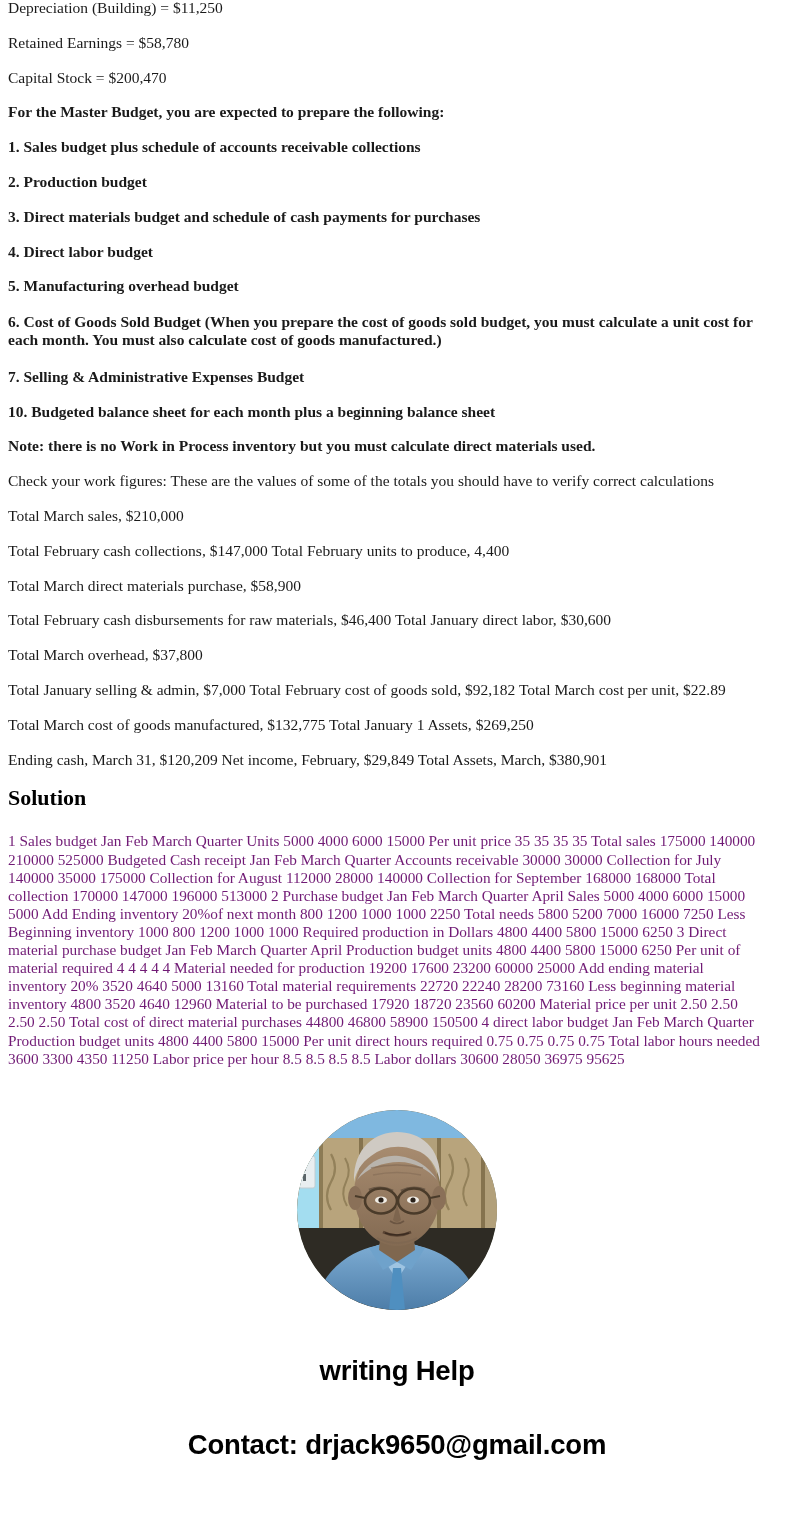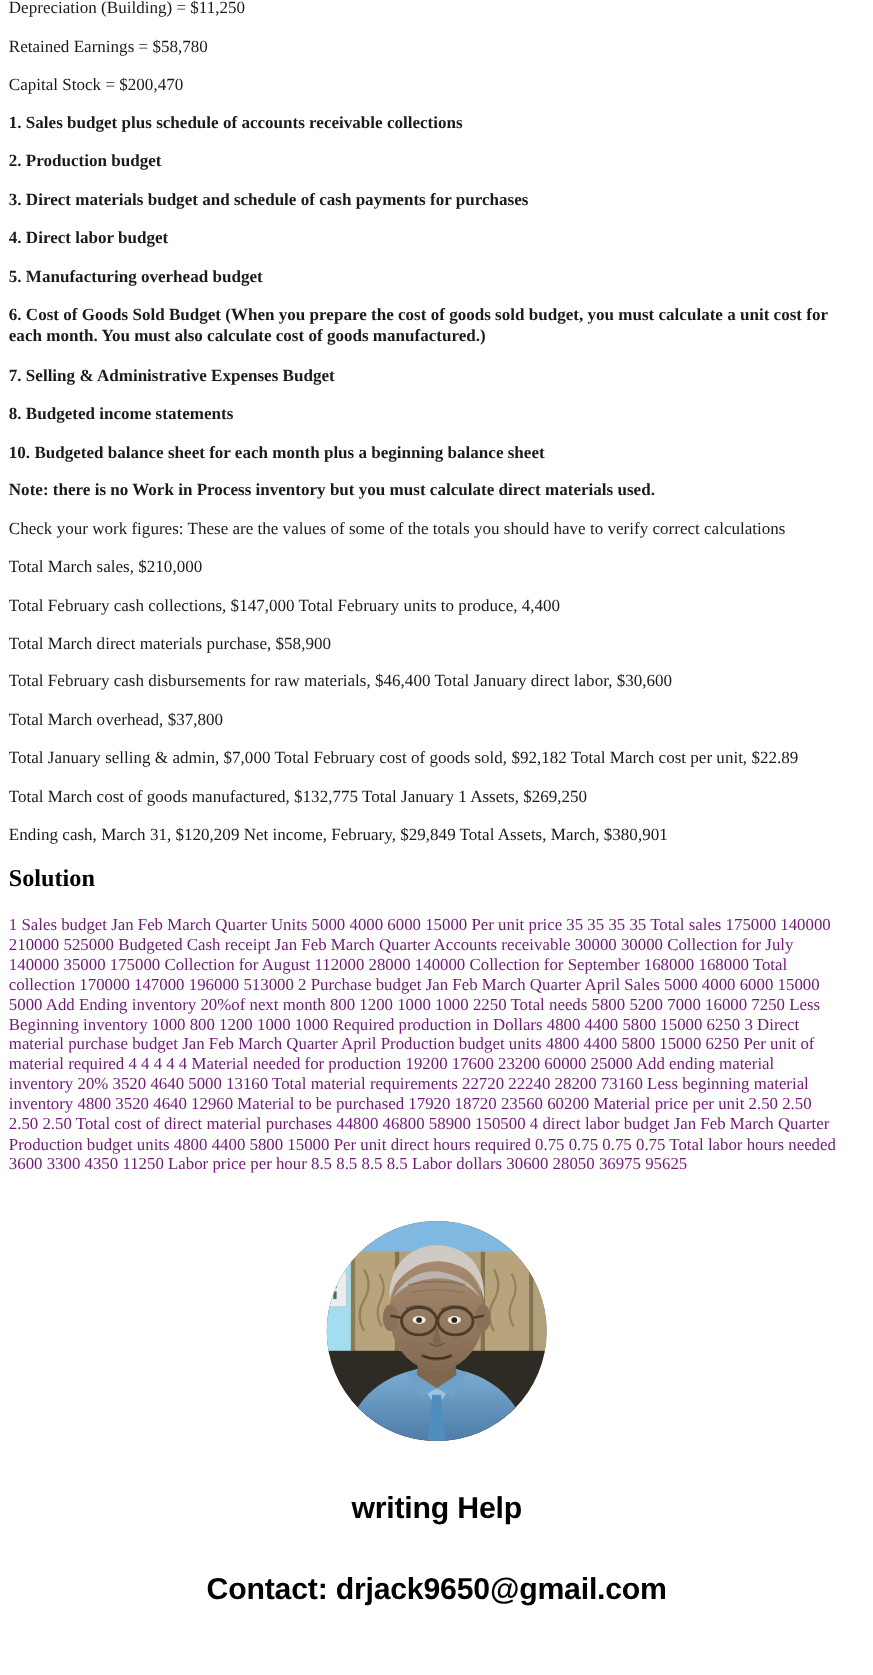--- a/index.html
+++ b/index.html
@@ -94,29 +94,29 @@
 </style>
 </head>
 <body>
 
 <div class="page">
 
   <p class="stmt-line">Depreciation (Building) = $11,250</p>
   <p class="stmt-line">Retained Earnings = $58,780</p>
   <p class="stmt-line">Capital Stock = $200,470</p>
 
+  <p class="stmt-line bold">For the Master Budget, you are expected to prepare the following:</p>
 
   <p class="stmt-line bold">1. Sales budget plus schedule of accounts receivable collections</p>
   <p class="stmt-line bold">2. Production budget</p>
   <p class="stmt-line bold">3. Direct materials budget and schedule of cash payments for purchases</p>
   <p class="stmt-line bold">4. Direct labor budget</p>
   <p class="stmt-line bold">5. Manufacturing overhead budget</p>
   <p class="stmt-line bold wrap">6. Cost of Goods Sold Budget (When you prepare the cost of goods sold budget, you must calculate a unit cost for each month. You must also calculate cost of goods manufactured.)</p>
   <p class="stmt-line bold">7. Selling &amp; Administrative Expenses Budget</p>
-  <p class="stmt-line bold">8. Budgeted income statements</p>
   <p class="stmt-line bold">10. Budgeted balance sheet for each month plus a beginning balance sheet</p>
 
   <p class="stmt-line bold">Note: there is no Work in Process inventory but you must calculate direct materials used.</p>
 
   <p class="stmt-line"><b>Check your work figures:</b><span> These are the values of some of the totals you should have to verify correct calculations</span></p>
 
   <p class="stmt-line"><span>Total March sales, </span><b>$210,000</b></p>
 
   <p class="stmt-line"><span>Total February cash collections, </span><b>$147,000</b><span> Total February units to produce, </span><b>4,400</b></p>
 

